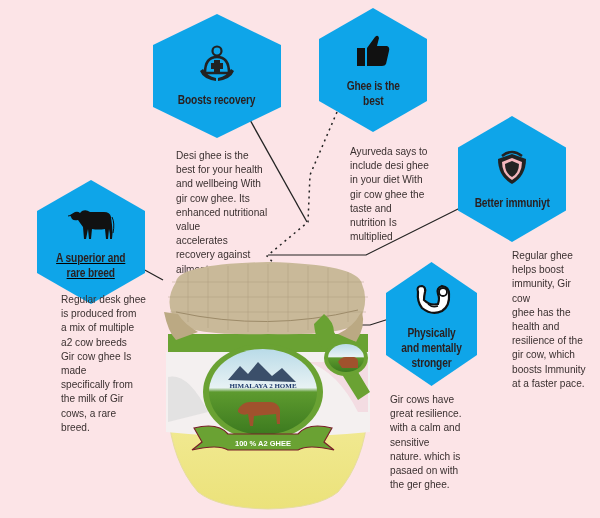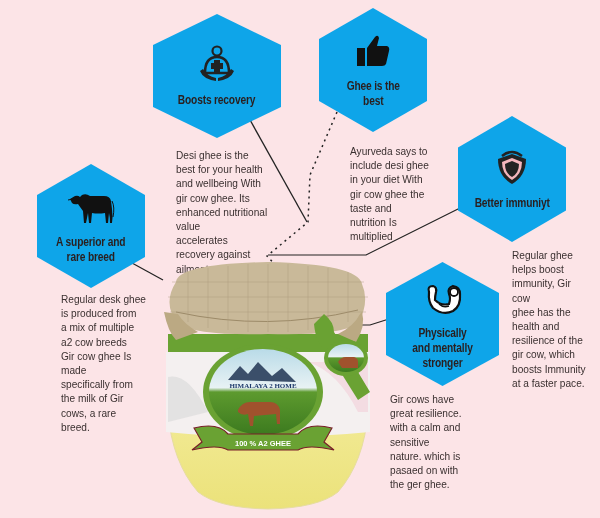--- a/index.html
+++ b/index.html
@@ -51,31 +51,31 @@
 <div class="hex" style="left:458px; top:116px; width:108px; height:126px;text-align:center;">
   <svg class="icon" viewBox="0 0 40 40">
     <path d="M20 6 L34 11 Q34 28 20 36 Q6 28 6 11 Z" fill="#222"></path>
     <path d="M20 10 L30 14 Q30 26 20 32 Q10 26 10 14 Z" fill="#f4b6bd"></path>
     <path d="M20 13 L27 16 Q27 25 20 29 Q13 25 13 16 Z" fill="#222"></path>
     <path d="M10 8 Q20 0 30 8" fill="none" stroke="#222" stroke-width="2.5"></path>
   </svg>
   <div class="title">Better immuniyt</div>
 </div>
 
-<div class="hex" style="left:37px; top:164px; width:108px; height:124px;">
+<div class="hex" style="left:37px; top:180px; width:108px; height:124px;text-decoration:underline;">
   <svg class="icon" viewBox="0 0 50 40" style="width:56px; height:40px;">
     <path d="M4 12 L9 9 Q12 8 14 10 L16 8 Q20 6 24 9 L38 9 Q44 9 45 14 L46 22 Q47 30 46 36 L44 36 Q44 30 43 26 L42 36 L40 36 L39 26 Q32 27 26 26 L25 36 L23 36 L22 26 L20 36 L18 36 L17 24 Q14 20 12 17 Q8 18 6 16 Z" fill="#111"></path>
     <path d="M2 13 L7 12" stroke="#111" stroke-width="1"></path>
     <path d="M46 14 Q49 20 47 30" fill="none" stroke="#111" stroke-width="1"></path>
   </svg>
   <div class="title" style="white-space:pre-line;">A superior and
 rare breed</div>
 </div>
 
-<div class="hex" style="left:386px; top:262px; width:113px; height:124px;">
+<div class="hex" style="left:386px; top:262px; width:91px; height:124px;">
   <svg class="icon" viewBox="0 0 40 40">
     <path d="M6 14 Q4 8 10 8 Q14 9 13 14 Q12 18 12 22 Q18 28 26 26 Q28 20 26 16 Q24 10 30 8 Q37 9 37 16 Q38 28 30 33 Q20 38 10 30 Q5 24 6 14 Z" fill="#fff" stroke="#111" stroke-width="2.2"></path>
     <circle cx="31" cy="14" r="4" fill="#fff" stroke="#111" stroke-width="1.8"></circle>
     <path d="M16 26 Q20 30 26 28" fill="none" stroke="#111" stroke-width="1.5"></path>
   </svg>
   <div class="title" style="white-space:pre-line;">Physically
 and mentally
 stronger</div>
 </div>
 

